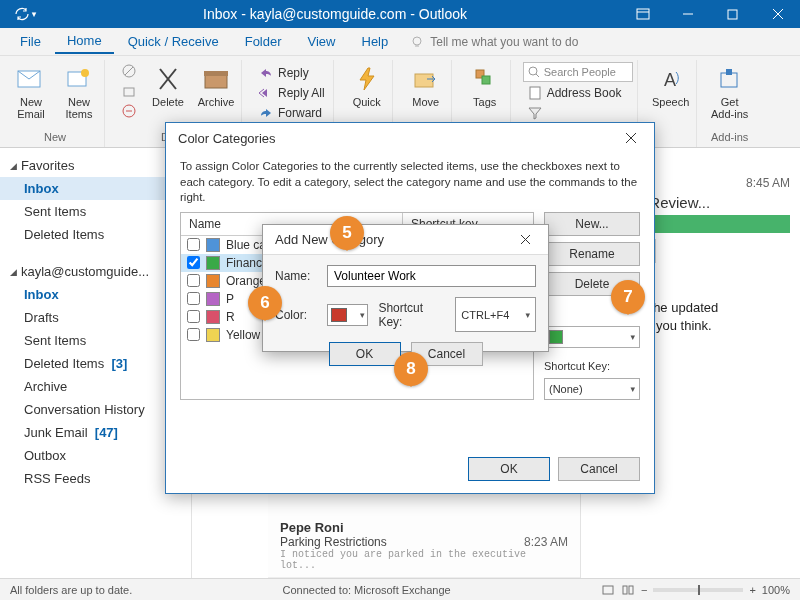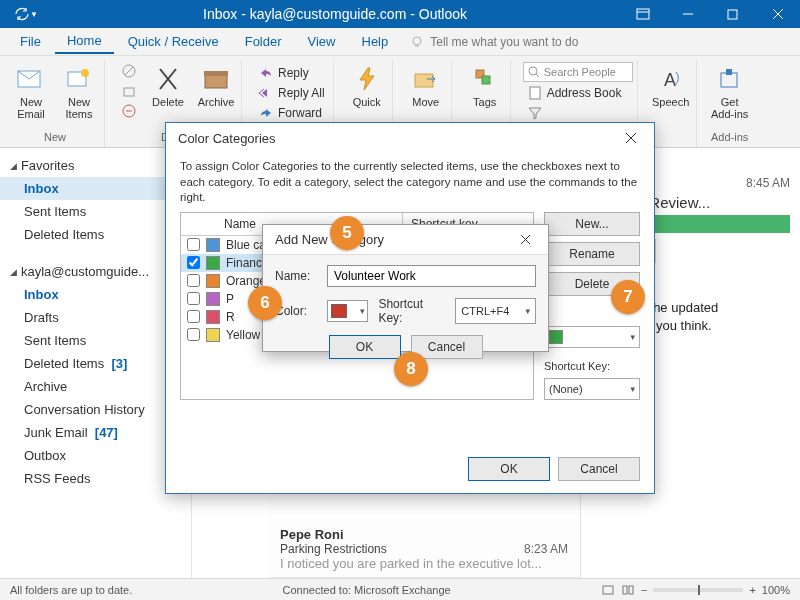--- a/index.html
+++ b/index.html
@@ -43,21 +43,21 @@
 .nav .item.sel { background:#dbeaf7; font-weight:600; color:#0a64ad;}
 .nav .item .count{ color:#0a64ad; font-weight:600;}
 .switcher .sic{width:18px;height:18px; color:#666;}
 .switcher .sic.active{color:#0a64ad;}
 
 
 .main { flex:1; background:#fdfdfd; position:relative;}
 .msg-row { padding:6px 12px; border-bottom:1px solid #eee;}
 .msg-row .from{font-size:13px; font-weight:600; color:#333;}
 .msg-row .subj{font-size:12px; color:#444; display:flex; justify-content:space-between;}
-.msg-row .prev{font-size:13px; color:#999;}
+.msg-row .prev{font-size:10px; color:#999;font-family:Liberation Mono, monospace;}
 
 
 .reading { width:220px; border-left:1px solid #e3e3e3; padding:8px 10px; font-size:12px;}
 .reading .forward{color:#0a64ad; display:flex; align-items:center; gap:4px;}
 .reading .hdr{display:flex; justify-content:space-between; margin-top:6px; color:#666;}
 .reading .subject{font-size:15px; color:#333; margin-top:4px; white-space:nowrap; overflow:hidden; text-overflow:ellipsis;}
 .attach-bar{background:#47b36b; height:18px; margin-top:4px;}
 .attach-chip{border:1px solid #d0d0d0; display:inline-flex; align-items:center; padding:3px 20px 3px 6px; margin-top:6px; font-size:11px; gap:6px; position:relative;}
 .attach-chip::after{content:"▾"; position:absolute; right:6px; color:#666;}
 .reading .body{margin-top:36px; font-size:13px; color:#222; line-height:1.4;}
@@ -70,42 +70,42 @@
 .zoom-track::before{content:"";position:absolute;left:45px;top:-3px;width:2px;height:10px;background:#666;}
 
 
 .dlg1 { position:absolute; left:165px; top:122px; width:490px; height:372px; background:#fff; border:1px solid #2e76b5; box-shadow:0 4px 16px rgba(0,0,0,0.3); z-index:10;}
 .dlg-title{height:30px; display:flex; align-items:center; justify-content:space-between; padding:0 8px 0 12px; font-size:13px;}
 .dlg-close{width:30px;height:30px;display:flex;align-items:center;justify-content:center;}
 .dlg1 .instr{padding:6px 14px; font-size:11.5px; color:#333; line-height:1.35;}
 .dlg1 .body{display:flex; padding:0 14px; gap:10px;}
 .cat-list{flex:1; border:1px solid #b8b8b8;}
 .cat-hdr{display:flex; background:#fff; border-bottom:1px solid #ccc; font-size:12px;}
-.cat-hdr .c1{flex:1; padding:4px 8px; border-right:1px solid #ccc;margin-left:35px;}
+.cat-hdr .c1{flex:1; padding:4px 8px; border-right:1px solid #ccc;}
 .cat-hdr .c2{width:130px; padding:4px 8px;}
 .cat-row{display:flex; align-items:center; padding:2px 6px; gap:6px; font-size:12px;}
 .cat-row input{width:13px;height:13px;}
 .swatch{width:14px;height:14px;border:1px solid #888;}
 .cat-row.sel{background:#cde6f7;}
 .dlg1 .side{width:96px; display:flex; flex-direction:column; gap:6px;}
 .dlg-btn{border:1px solid #adadad; background:#e9e9e9; height:24px; font-size:12px; display:flex;align-items:center;justify-content:center; cursor:default;}
 .dlg-btn.primary{border:1px solid #0a64ad;}
 .side-label{font-size:11px; margin-top:6px;}
 .side-combo{border:1px solid #adadad;height:22px;display:flex;align-items:center;justify-content:space-between;padding:0 4px;font-size:11px;background:#fff;}
 .dlg1 .footer{position:absolute; bottom:12px; right:14px; display:flex; gap:8px;}
 .dlg1 .footer .dlg-btn{width:82px;}
 
 
 .dlg2 { position:absolute; left:262px; top:224px; width:287px; height:128px; background:#f5f5f5; border:1px solid #9a9a9a; box-shadow:0 4px 16px rgba(0,0,0,0.35); z-index:20;}
 .dlg2 .dlg-title{background:#fff; border-bottom:1px solid #ddd;}
 .dlg2 .form{padding:10px 12px; display:grid; grid-template-columns:46px 1fr; row-gap:10px; column-gap:6px; align-items:center; font-size:12px;}
 .dlg2 input[type=text]{border:1px solid #8f8f8f; height:22px; padding:0 6px; font-size:12px;}
 .color-row{display:flex; align-items:center; gap:10px;}
 .color-combo{border:1px solid #9a9a9a;width:44px;height:22px;display:flex;align-items:center;padding:0 3px;justify-content:space-between;background:#fff;}
-.sk-combo{border:1px solid #9a9a9a;height:26px;width:86px;display:flex;align-items:center;justify-content:space-between;padding:0 5px;background:#fff;font-size:11px;}
+.sk-combo{border:1px solid #9a9a9a;height:35px;width:86px;display:flex;align-items:center;justify-content:space-between;padding:0 5px;background:#fff;font-size:11px;}
 .dlg2 .footer{display:flex; gap:10px; justify-content:center; padding-bottom:10px;}
 .dlg2 .footer .dlg-btn{width:72px;}
 
 
 .callout{position:absolute; width:34px;height:34px; background:#ec8a2f; border-radius:50%; color:#fff; font-weight:700; font-size:17px; display:flex;align-items:center;justify-content:center; z-index:30; box-shadow:0 1px 3px rgba(0,0,0,0.3);}
 .callout::after{content:"";position:absolute;bottom:-8px;left:10px;border:7px solid transparent;border-top-color:#ec8a2f;}
 
 .tri{font-size:9px;color:#555;}
 </style>
 </head>

